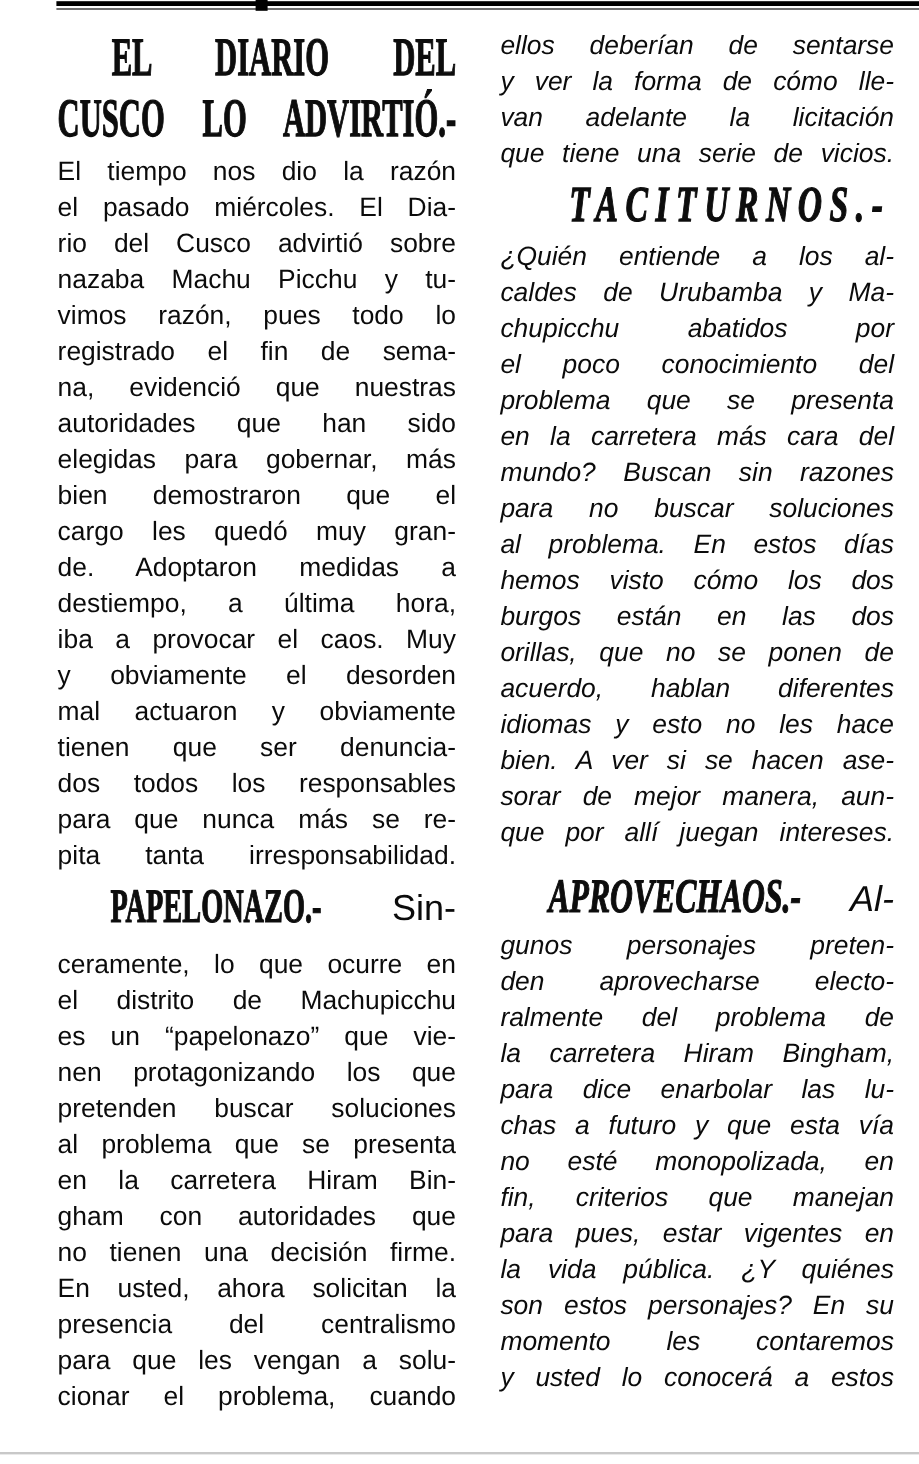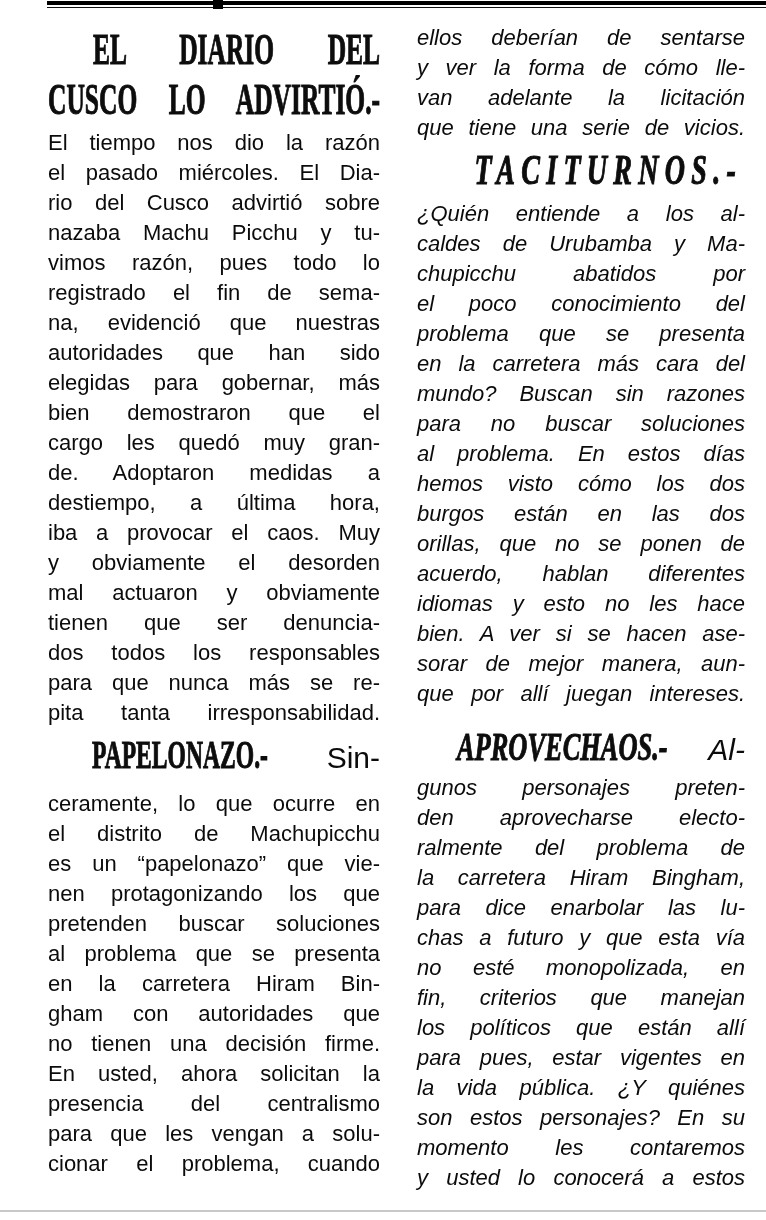--- a/index.html
+++ b/index.html
@@ -176,21 +176,20 @@
 
     <div>
         <div class="bl">gunos personajes preten-</div>
         <div class="bl">den aprovecharse electo-</div>
         <div class="bl">ralmente del problema de</div>
         <div class="bl">la carretera Hiram Bingham,</div>
         <div class="bl">para dice enarbolar las lu-</div>
         <div class="bl">chas a futuro y que esta vía</div>
         <div class="bl">no esté monopolizada, en</div>
         <div class="bl">fin, criterios que manejan</div>
-        <div class="bl">los políticos que están allí</div>
         <div class="bl">para pues, estar vigentes en</div>
         <div class="bl">la vida pública. ¿Y quiénes</div>
         <div class="bl">son estos personajes? En su</div>
         <div class="bl">momento les contaremos</div>
         <div class="bl">y usted lo conocerá a estos</div>
       </div>
 
   </div>
 
   <div class="bottom-rule"></div>

